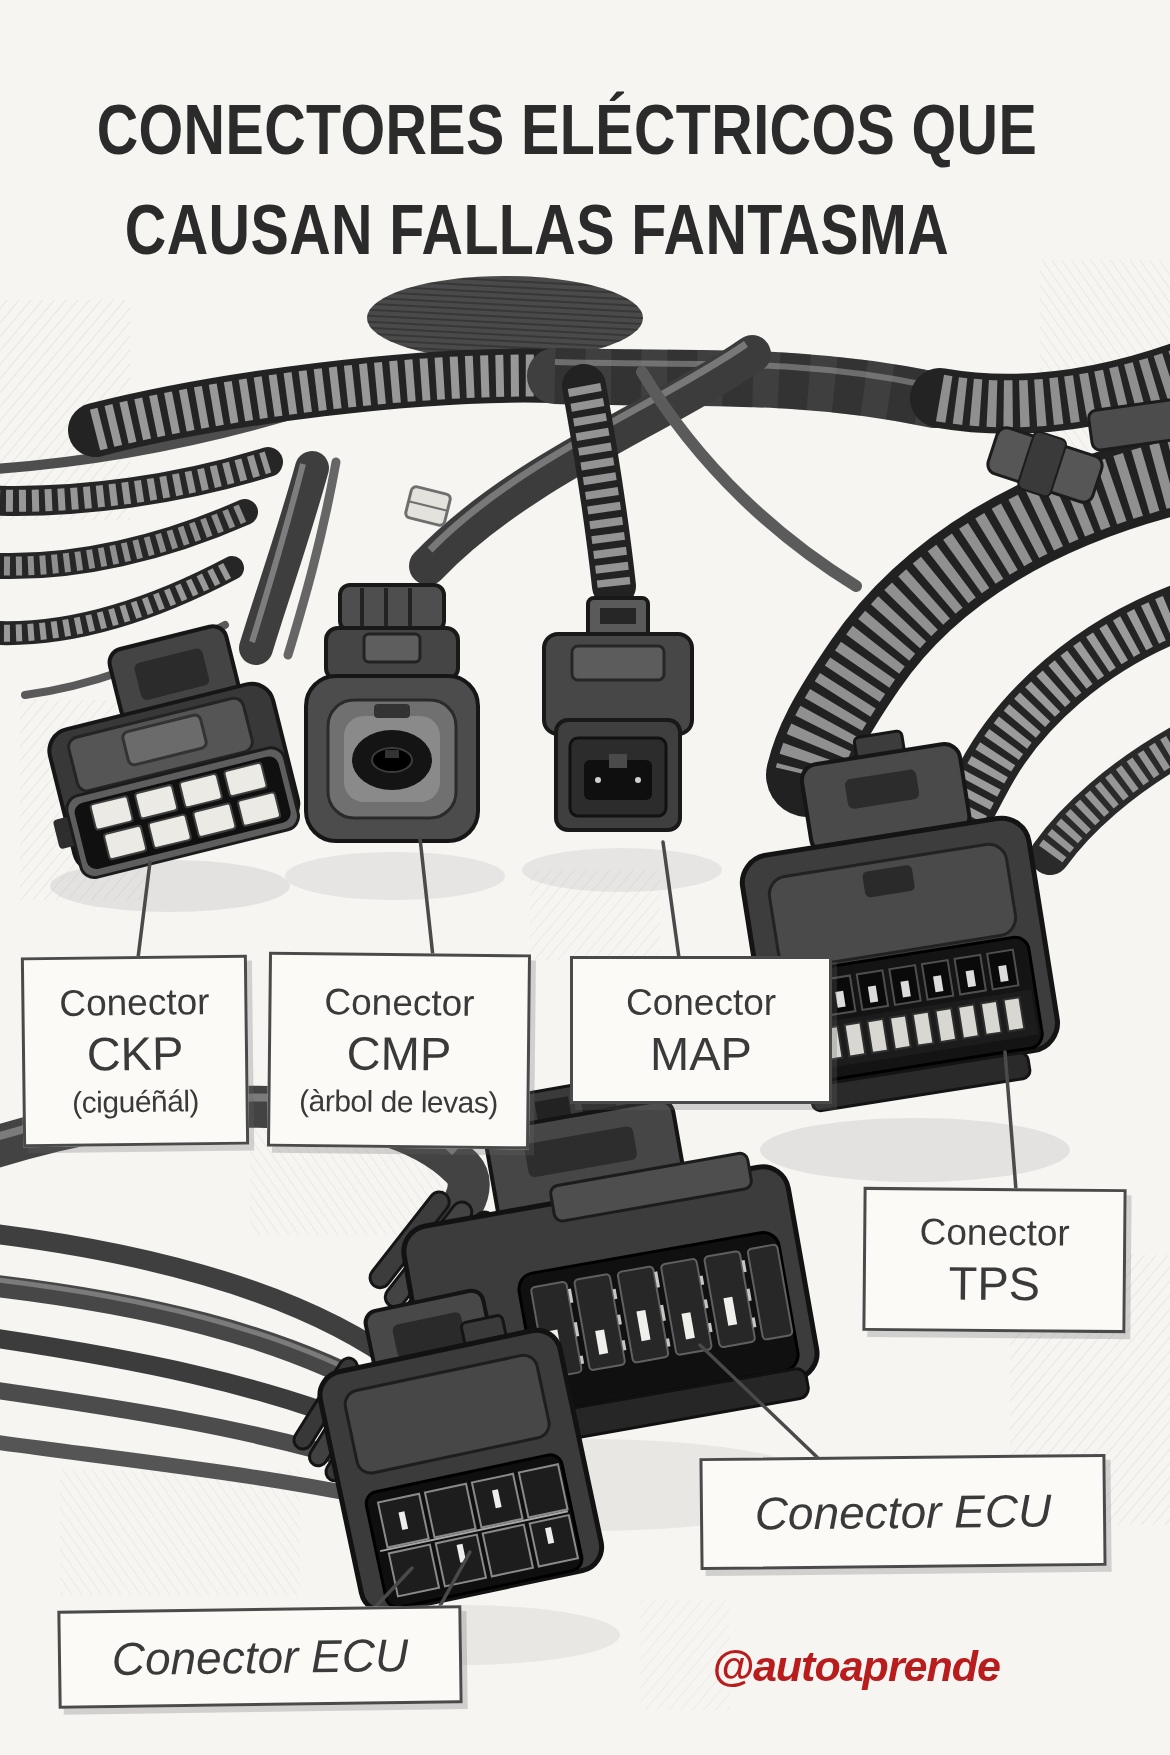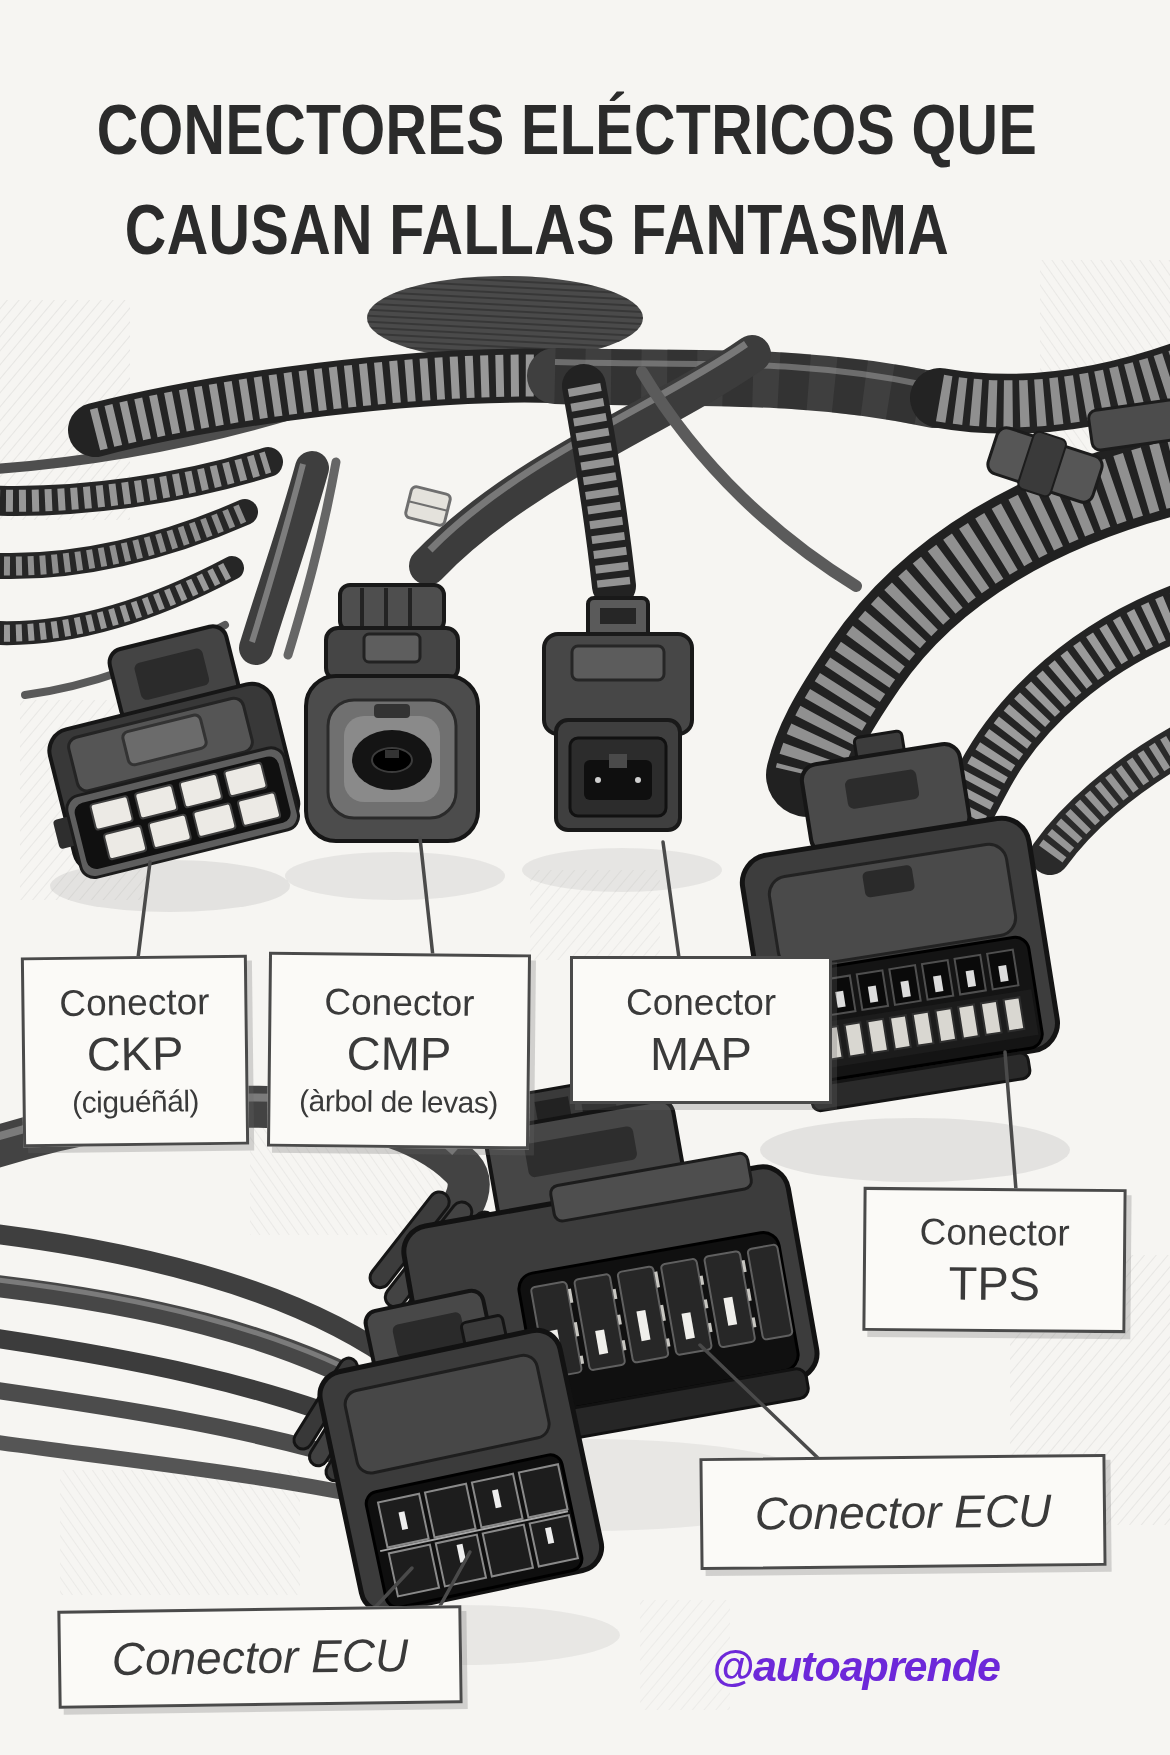--- a/index.html
+++ b/index.html
@@ -25,21 +25,21 @@
     display:flex;flex-direction:column;align-items:center;justify-content:center;
     color:var(--label_text,#3a3a3a);text-align:center;
   }
   .lb-l1{font-size:37px;line-height:47px;white-space:nowrap;}
   .lb-l2{font-size:47px;line-height:55px;white-space:nowrap;}
   .lb-l3{font-size:30px;line-height:42px;white-space:nowrap;letter-spacing:-0.5px;}
   .lb-italic{font-style:italic;font-size:46px;line-height:54px;white-space:nowrap;}
   .watermark{
     position:absolute;left:712px;top:1642px;
     font-weight:700;font-style:italic;font-size:43px;letter-spacing:-1px;
-    color:#6d28d9;white-space:nowrap;
+    color:#b91c1c;white-space:nowrap;
   }
 </style>
 </head>
 <body>
 
 <div class="stage">
 
   <svg class="scene" viewBox="0 0 1170 1755">
     <defs>
       <pattern id="hatch" width="9" height="9" patternUnits="userSpaceOnUse" patternTransform="rotate(40)">

